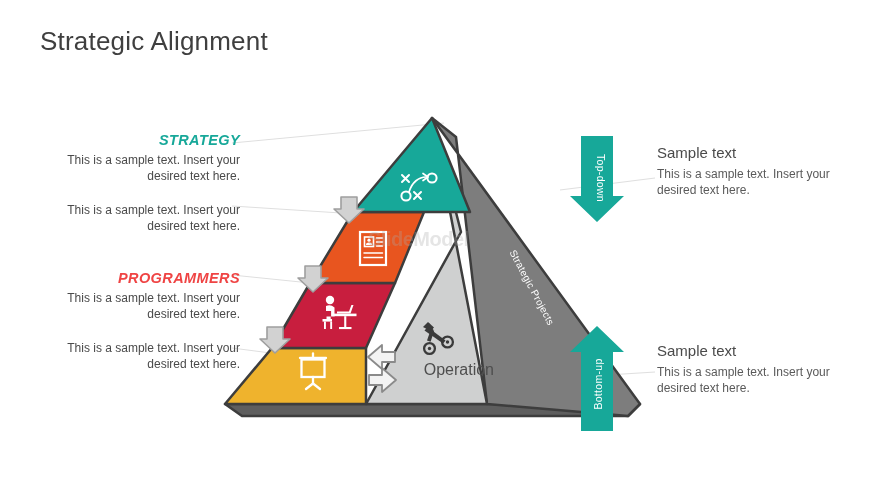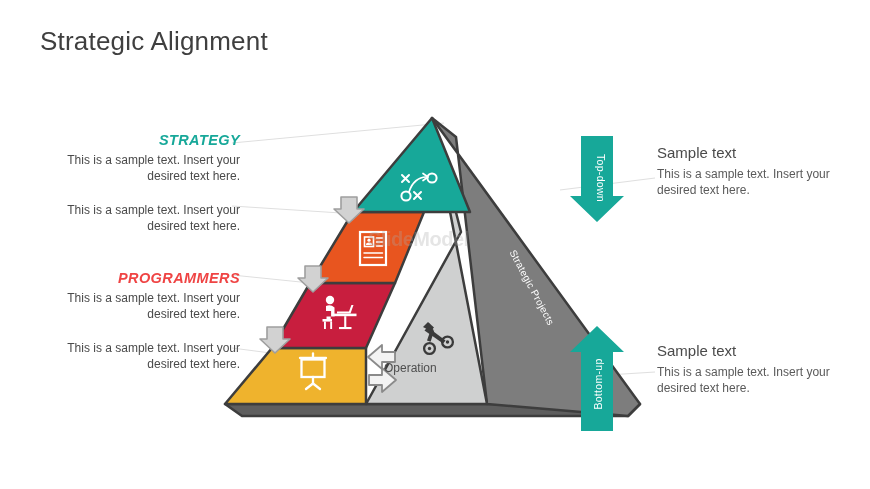--- a/index.html
+++ b/index.html
@@ -83,24 +83,24 @@
   }
   #bottomup-label {
     left: 563px; top: 378px;
     width: 70px; text-align: center;
     transform: rotate(-90deg);
   }
 
   
   #operation-label {
     position: absolute;
-    left: 384px; top: 361px;
+    left: 402px; top: 361px;
     width: 92px;
-    text-align: left;
-    font-size: 12px;
+    text-align: right;
+    font-size: 16px;
     color: #4e4e4e;
   }
   #strategic-projects-label {
     position: absolute;
     left: 472px; top: 282px;
     width: 120px;
     text-align: center;
     font-size: 10px;
     color: #ffffff;
     transform: rotate(62deg);

